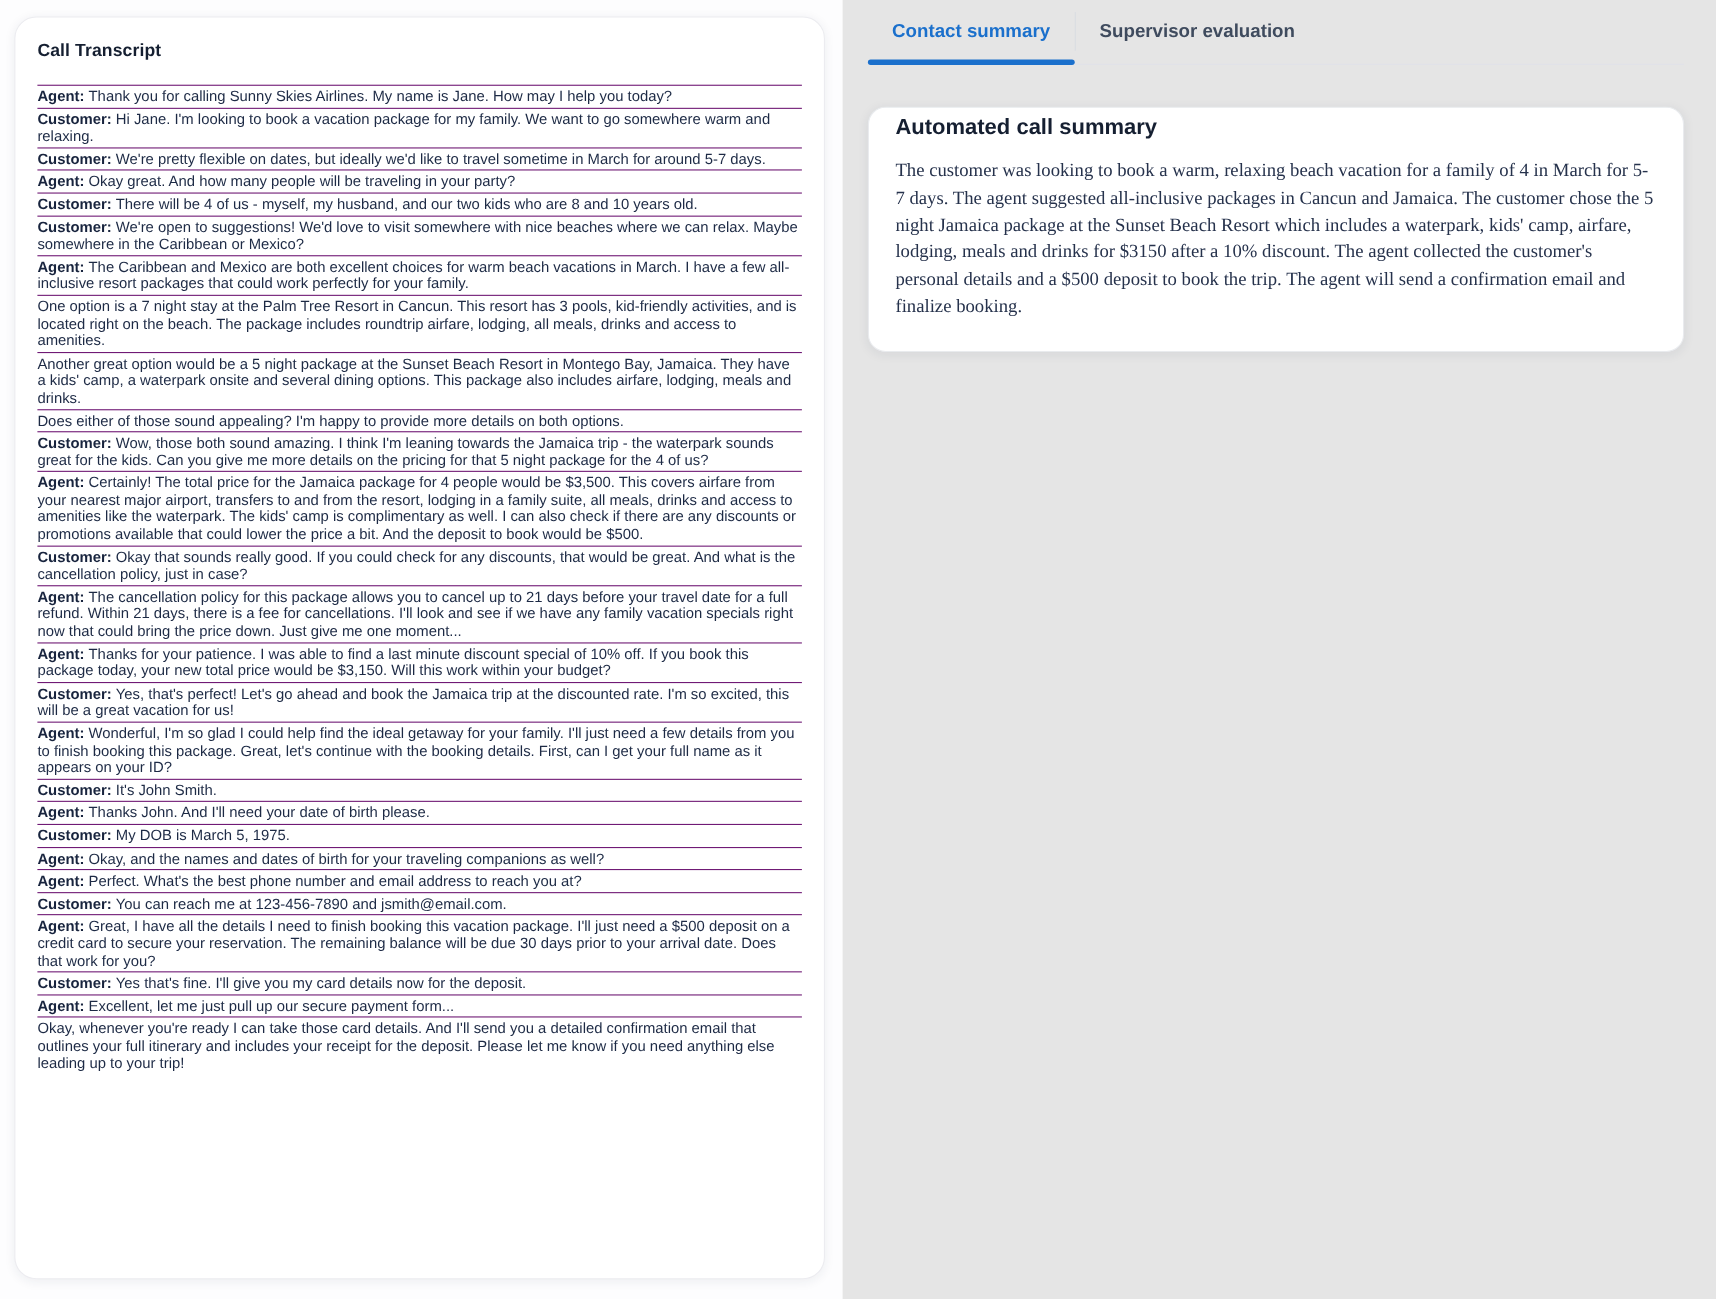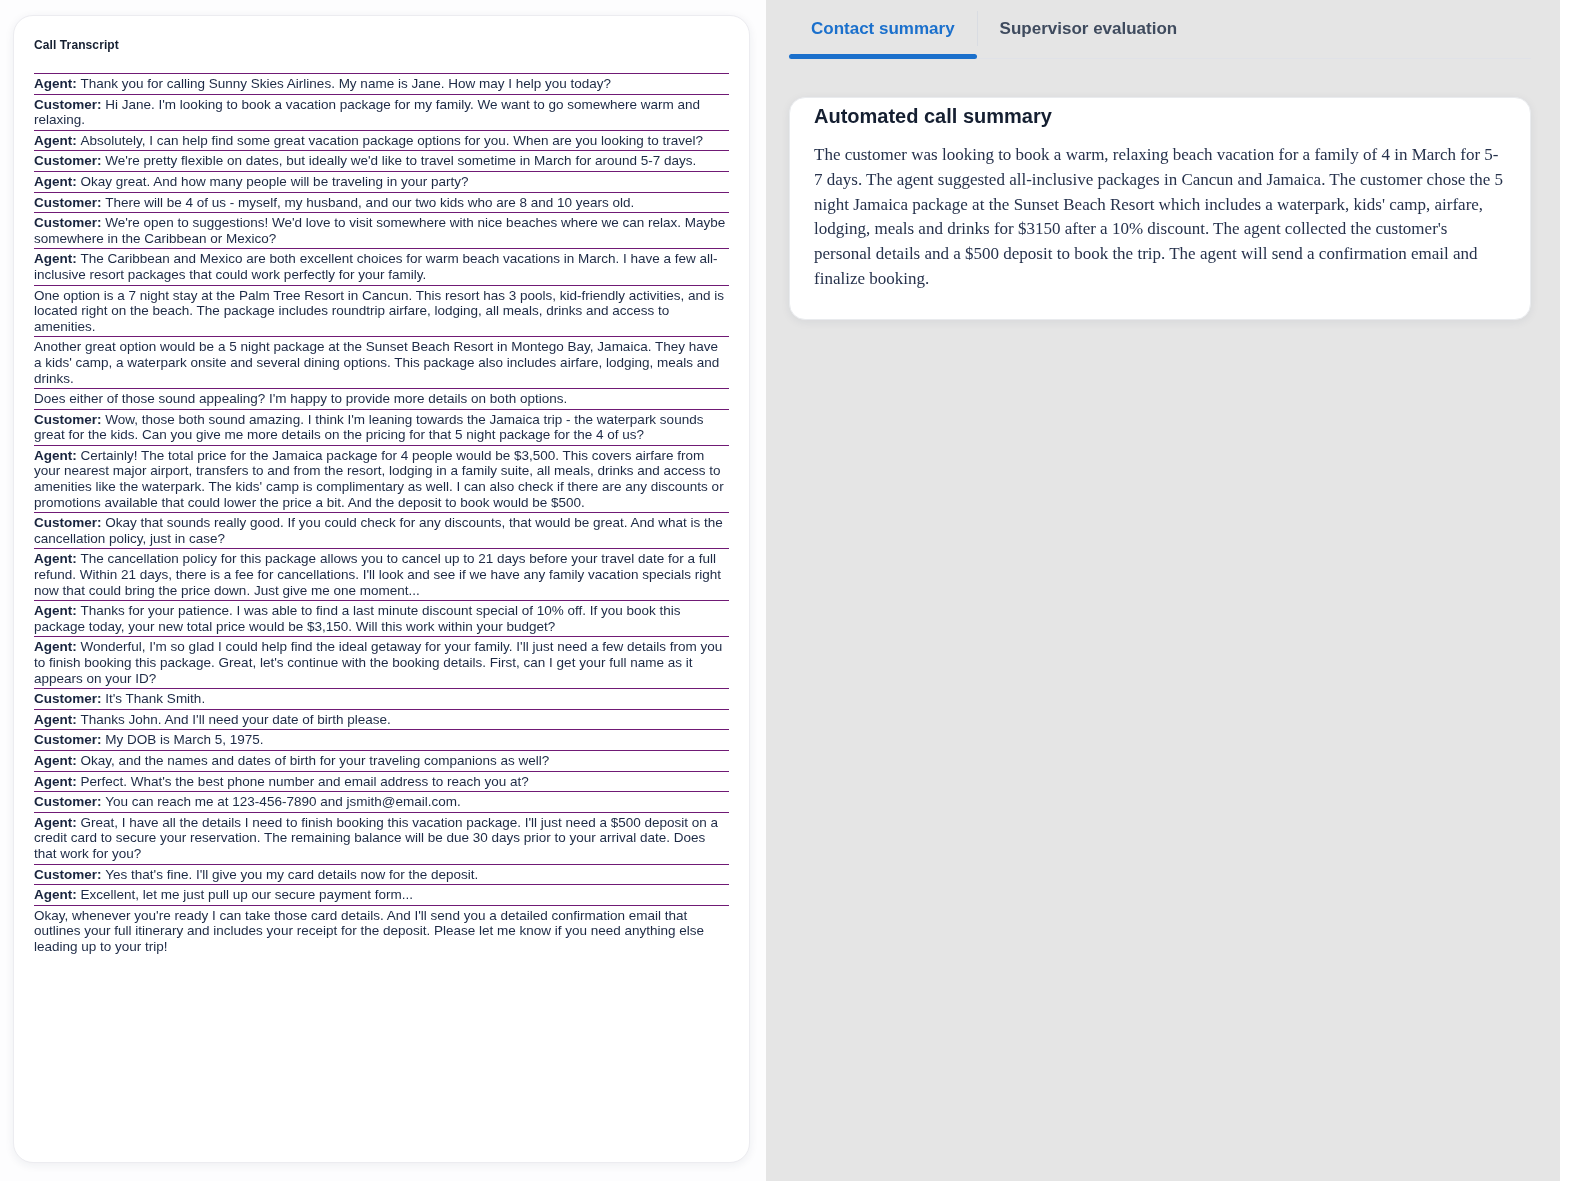--- a/index.html
+++ b/index.html
@@ -17,21 +17,21 @@
   .transcript-card {
     position: absolute; left: 13px; top: 15px; width: 737px; height: 1148px;
     background: #ffffff;
     border: 1px solid #ececf0;
     border-radius: 20px;
     box-shadow: 0 2px 10px rgba(23,43,77,.07);
     padding: 22px 22px 0 20px;
     overflow: hidden;
   }
   .transcript-title {
-    font-size: 12px; font-weight: 700; color: #151f31;
+    font-size: 16px; font-weight: 700; color: #151f31;
     letter-spacing: .1px;
     margin-bottom: 21px;
   }
   .rows { width: 695px; }
   .row {
     border-top: 1px solid #701a75;
     padding: 2px 0;
     font-size: 13.5px;
     line-height: 15.6px;
     color: #1d2a45;
@@ -96,21 +96,20 @@
 <body>
 
 <div class="left-pane">
   <div class="transcript-card">
     <div class="transcript-title">Call Transcript</div>
     <div class="rows" id="transcript-rows">
   <div class="row"><b>Agent: </b><span>Thank you for calling Sunny Skies Airlines. My name is Jane. How may I help you today?</span></div>
 
   <div class="row"><b>Customer: </b><span>Hi Jane. I'm looking to book a vacation package for my family. We want to go somewhere warm and relaxing.</span></div>
 
-  <div class="row"><b>Agent: </b><span>Absolutely, I can help find some great vacation package options for you. When are you looking to travel?</span></div>
 
   <div class="row"><b>Customer: </b><span>We're pretty flexible on dates, but ideally we'd like to travel sometime in March for around 5-7 days.</span></div>
 
   <div class="row"><b>Agent: </b><span>Okay great. And how many people will be traveling in your party?</span></div>
 
   <div class="row"><b>Customer: </b><span>There will be 4 of us - myself, my husband, and our two kids who are 8 and 10 years old.</span></div>
 
 
   <div class="row"><b>Customer: </b><span>We're open to suggestions! We'd love to visit somewhere with nice beaches where we can relax. Maybe somewhere in the Caribbean or Mexico?</span></div>
 
@@ -125,24 +124,25 @@
   <div class="row"><b>Customer: </b><span>Wow, those both sound amazing. I think I'm leaning towards the Jamaica trip - the waterpark sounds great for the kids. Can you give me more details on the pricing for that 5 night package for the 4 of us?</span></div>
 
   <div class="row"><b>Agent: </b><span>Certainly! The total price for the Jamaica package for 4 people would be $3,500. This covers airfare from your nearest major airport, transfers to and from the resort, lodging in a family suite, all meals, drinks and access to amenities like the waterpark. The kids' camp is complimentary as well. I can also check if there are any discounts or promotions available that could lower the price a bit. And the deposit to book would be $500.</span></div>
 
   <div class="row"><b>Customer: </b><span>Okay that sounds really good. If you could check for any discounts, that would be great. And what is the cancellation policy, just in case?</span></div>
 
   <div class="row"><b>Agent: </b><span>The cancellation policy for this package allows you to cancel up to 21 days before your travel date for a full refund. Within 21 days, there is a fee for cancellations. I'll look and see if we have any family vacation specials right now that could bring the price down. Just give me one moment...</span></div>
 
   <div class="row"><b>Agent: </b><span>Thanks for your patience. I was able to find a last minute discount special of 10% off. If you book this package today, your new total price would be $3,150. Will this work within your budget?</span></div>
 
+  <div class="row"><b>Customer: </b><span>Yes, that's perfect! Let's go ahead and book the Jamaica trip at the discounted rate. I'm so excited, this will be a great vacation for us!</span></div>
 
   <div class="row"><b>Agent: </b><span>Wonderful, I'm so glad I could help find the ideal getaway for your family. I'll just need a few details from you to finish booking this package. Great, let's continue with the booking details. First, can I get your full name as it appears on your ID?</span></div>
 
-  <div class="row"><b>Customer: </b><span>It's Thank Smith.</span></div>
+  <div class="row"><b>Customer: </b><span>It's John Smith.</span></div>
 
   <div class="row"><b>Agent: </b><span>Thanks John. And I'll need your date of birth please.</span></div>
 
   <div class="row"><b>Customer: </b><span>My DOB is March 5, 1975.</span></div>
 
   <div class="row"><b>Agent: </b><span>Okay, and the names and dates of birth for your traveling companions as well?</span></div>
 
 
   <div class="row"><b>Agent: </b><span>Perfect. What's the best phone number and email address to reach you at?</span></div>
 

